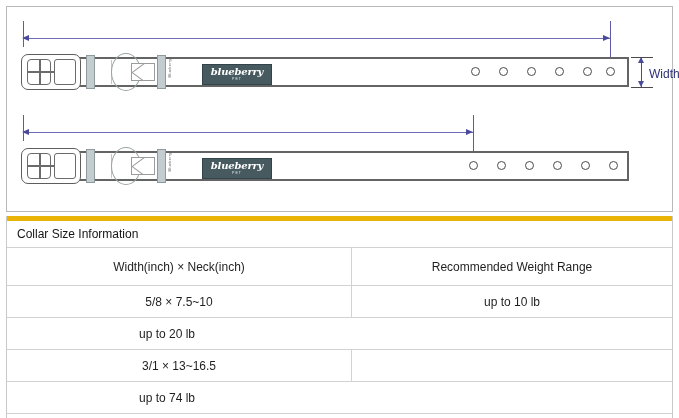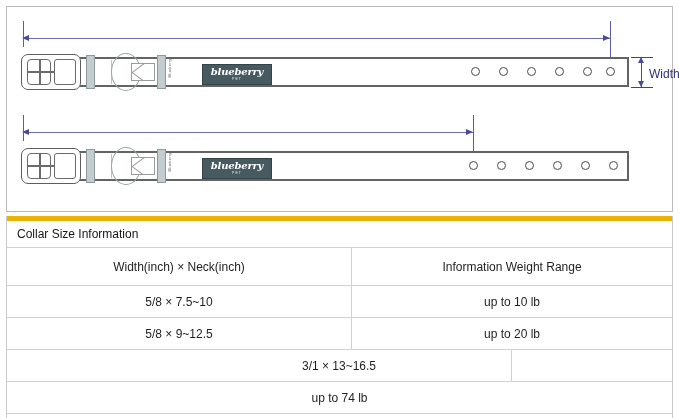--- a/index.html
+++ b/index.html
@@ -257,21 +257,21 @@
     border-top: none;
   }
   .trow {
     display: flex;
     border-top: 1px solid #d2d2d2;
     box-sizing: border-box;
   }
   .trow.first { border-top: 5px solid #eab308; align-items: center; }
   .trow.title-row { height: 31px; }
   .trow.head-row  { height: 38px; }
-  .trow.data-row  { height: 32px; justify-content: center; }
+  .trow.data-row  { height: 32px; }
   .trow.tips-row  { height: 32px; }
 
   .cell {
     display: flex;
     align-items: center;
     box-sizing: border-box;
     font-size: 12px;
     color: #1f1f1f;
   }
   .cell.center { justify-content: center; }
@@ -388,30 +388,29 @@
   </div>
 
   <div class="table">
 
     <div class="trow title-row first">
       <div class="cell full left title-text">Collar Size Information</div>
     </div>
 
     <div class="trow head-row">
       <div class="cell c1 center">Width(inch)  ×  Neck(inch)</div>
-      <div class="cell c2 center">Information Weight Range</div>
+      <div class="cell c2 center">Recommended Weight Range</div>
     </div>
 
     <div class="trow data-row">
       <div class="cell c1 center">5/8 × 7.5~10</div>
       <div class="cell c2 center">up to 10 lb</div>
     </div>
 
     <div class="trow data-row">
-      <div class="cell c1 center">5/8 × 9~12.5</div>
       <div class="cell c2 center">up to 20 lb</div>
     </div>
 
     <div class="trow data-row">
       <div class="cell c1 center">3/1 × 13~16.5</div>
     </div>
 
     <div class="trow data-row">
       <div class="cell c2 center">up to 74 lb</div>
     </div>

